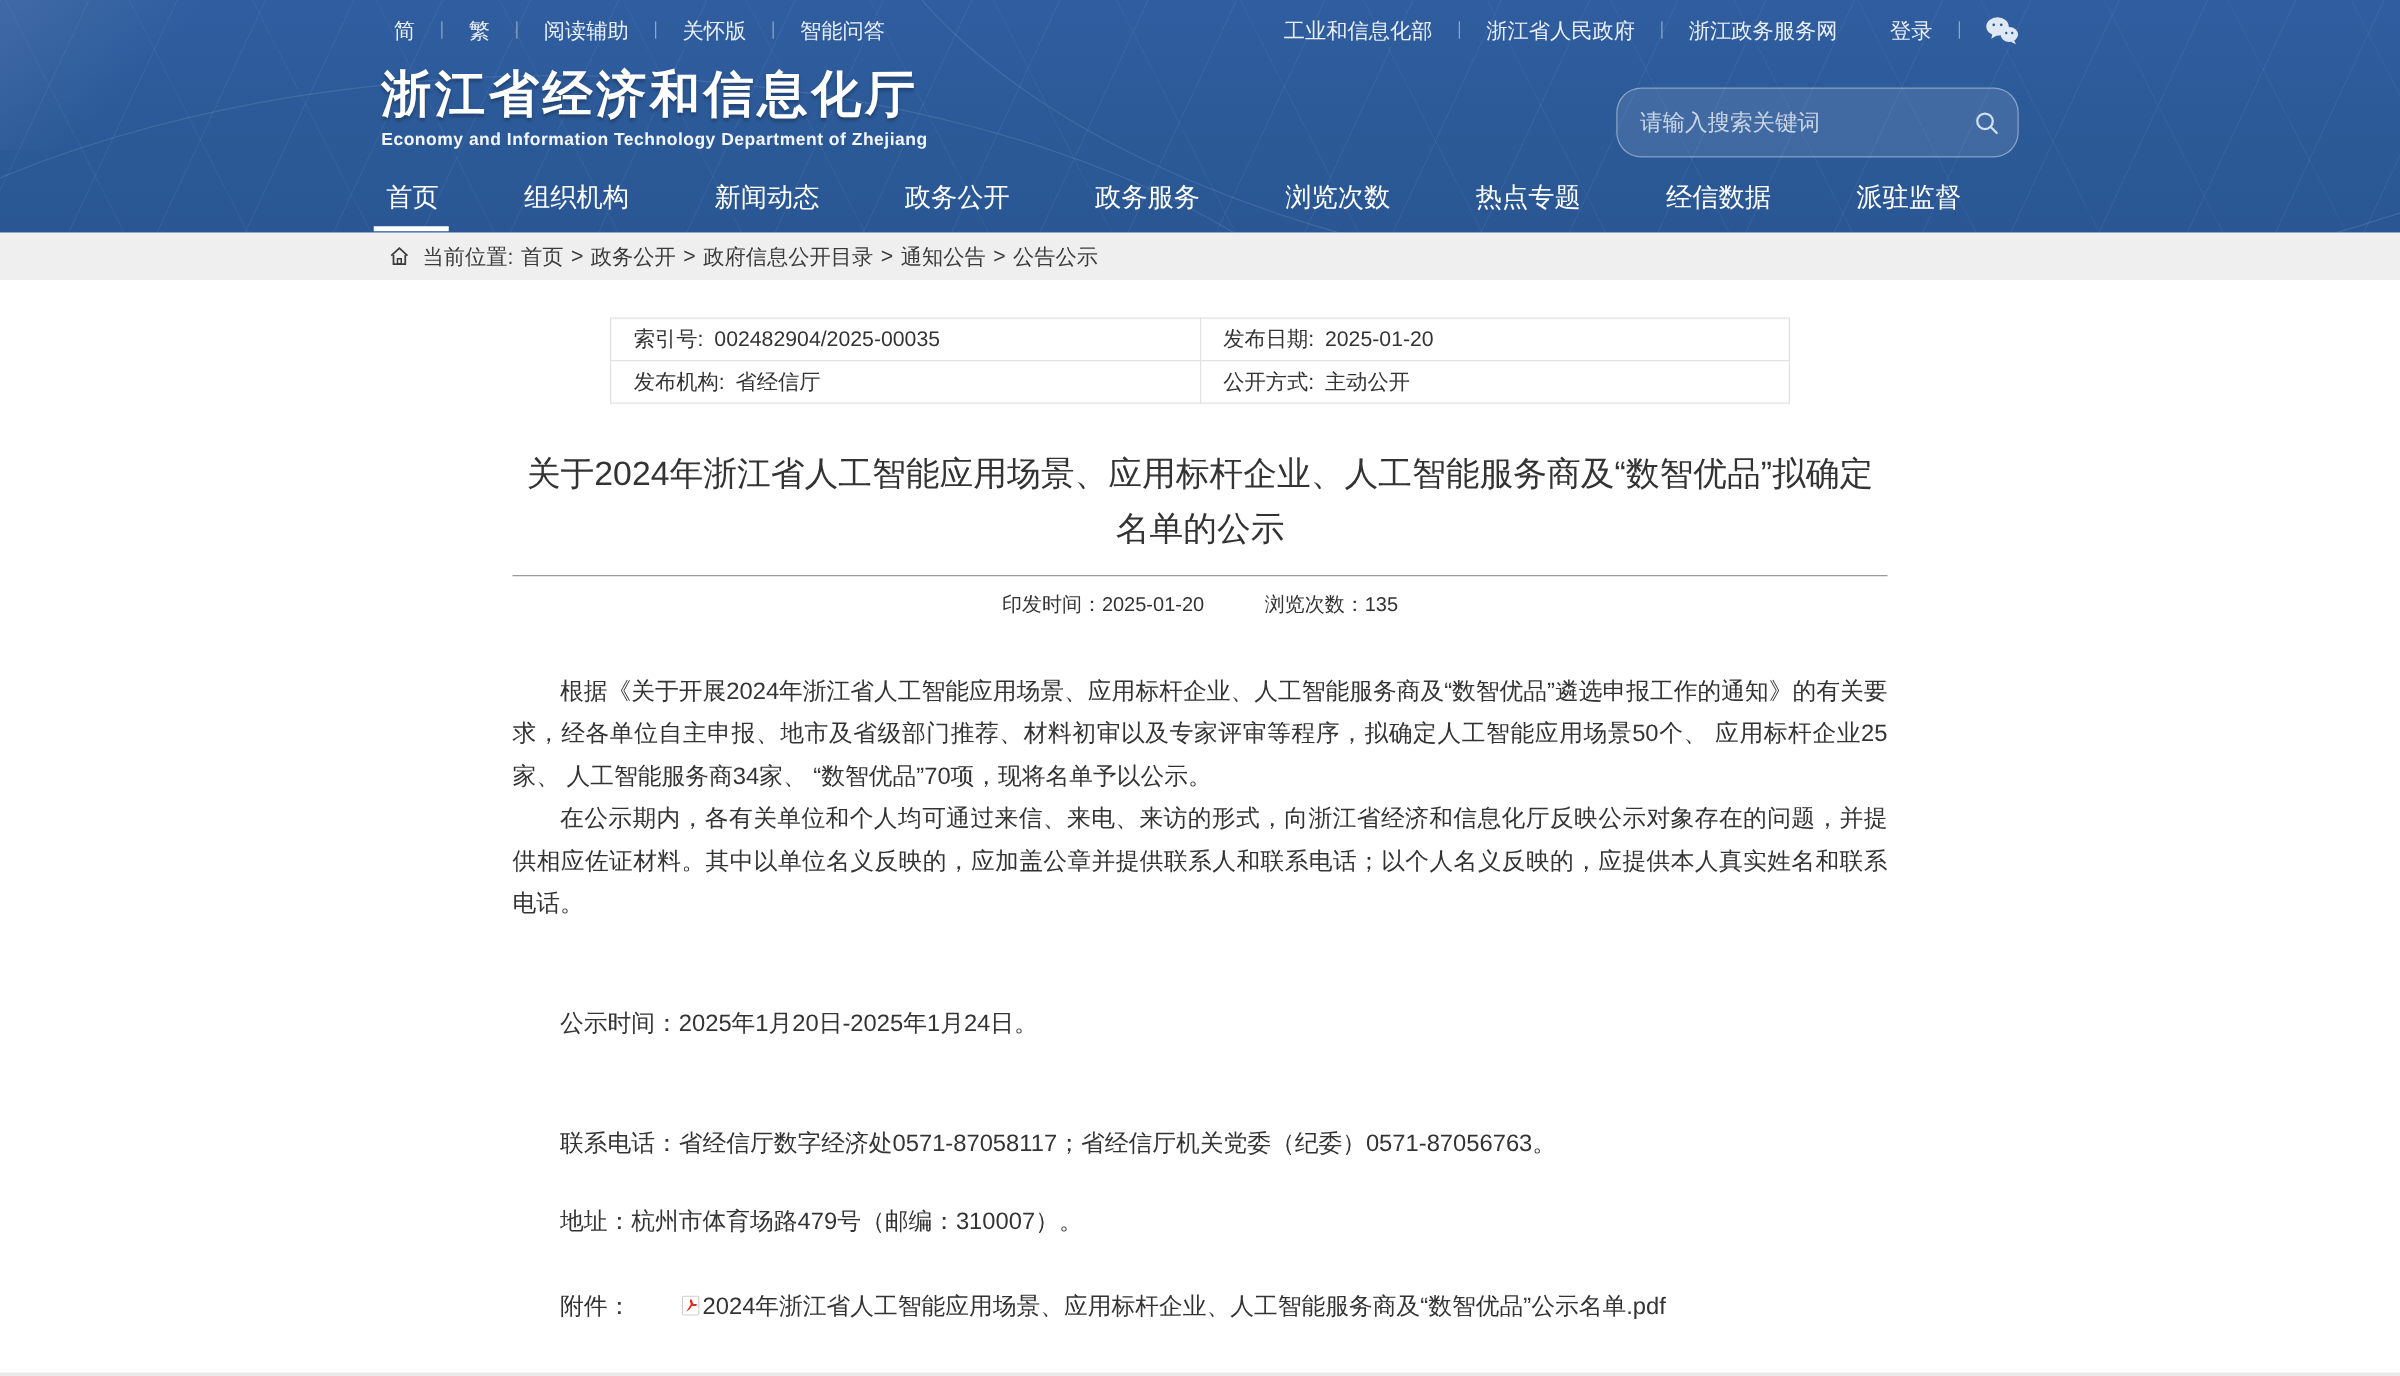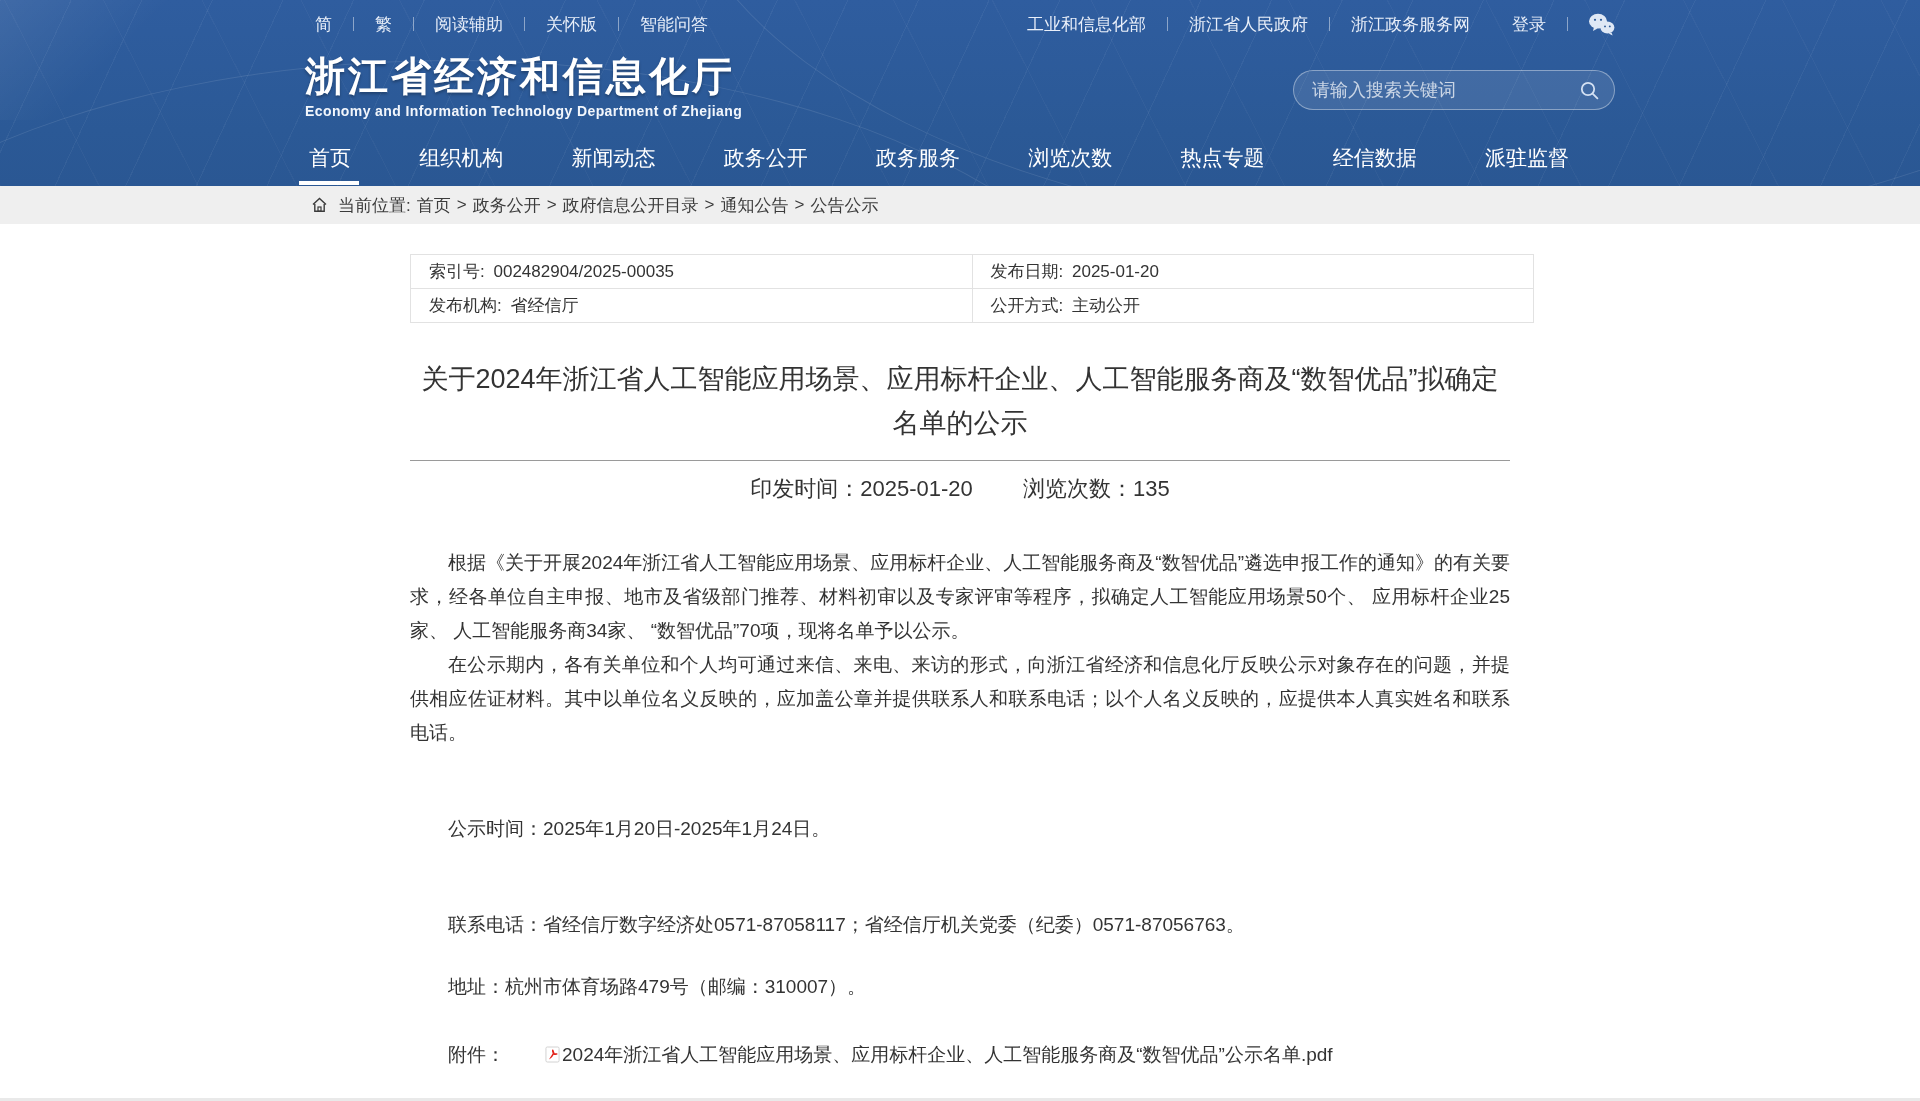--- a/index.html
+++ b/index.html
@@ -29,21 +29,21 @@
   .ulinks .ulink:first-child { padding-left:10px; }
   .usep { width:1px; height:14px; background:rgba(255,255,255,0.45); }
   .wx { margin-left:20px; cursor:pointer; display:flex; align-items:center; }
 
   .row-brand { height:88px; display:flex; justify-content:space-between; align-items:flex-start; }
   .brand { padding-top:4px; cursor:pointer; }
   .brand-title { font-size:40px; font-weight:bold; color:#ffffff; letter-spacing:3px;
     text-shadow:0 2px 3px rgba(0,0,0,0.28); line-height:48px; }
   .brand-sub { font-size:14px; font-weight:bold; color:#f2f6fc; letter-spacing:.4px; margin-top:3px; }
 
-  .search { margin-top:22px; width:322px; height:40px; border-radius:20px;
+  .search { margin-top:22px; width:322px; height:56px; border-radius:20px;
     background:rgba(255,255,255,0.10); border:1px solid rgba(255,255,255,0.38);
     display:flex; align-items:center; padding:0 14px 0 18px; }
   .search input { flex:1; background:transparent; border:none; outline:none;
     color:#fff; font-size:18px; font-family:inherit; }
   .search input::placeholder { color:rgba(255,255,255,0.72); }
   .mag { flex:0 0 auto; cursor:pointer; display:flex; }
 
   .row-nav { height:50px; display:flex; align-items:center; }
   .nav { width:1268px; display:flex; justify-content:space-between; }
   .nav-item { position:relative; color:#fff; font-size:21px; padding:8px 4px 14px; cursor:pointer; white-space:nowrap; }
@@ -54,30 +54,30 @@
   .crumbbar { background:#efefef; height:38px; display:flex; align-items:center; }
   .crumb { width:1310px; margin:0 auto; display:flex; align-items:center; gap:6px;
     font-size:17px; color:#3b3b3b; padding-left:6px; }
   .crumb .homeicon { display:flex; margin-right:4px; }
   .crumb .clink { cursor:pointer; }
   .crumb .csep { color:#3b3b3b; }
 
   
   .content { width:1100px; margin:0 auto; color:#333; }
 
-  table.meta { width:1124px; margin:30px auto 0; border-collapse:collapse;
+  table.meta { width:944px; margin:30px auto 0; border-collapse:collapse;
     font-size:17px; color:#333; }
   table.meta td { border:1px solid #e2e2e2; height:34px; padding:0 10px 0 18px; width:50%; }
   .mlabel { margin-right:4px; }
 
   .doc-title { margin:34px auto 0; font-size:27px; font-weight:normal; color:#333;
     text-align:center; line-height:44px; }
   .title-rule { margin-top:15px; border-top:1px solid #9a9a9a; }
 
-  .publine { margin-top:13px; text-align:center; font-size:22px; color:#333; }
+  .publine { margin-top:13px; text-align:center; font-size:16px; color:#333; }
   .publine .grp { margin:0 22px; }
 
   .body-text { margin-top:42px; font-size:19px; line-height:34px; text-align:justify; }
   .body-text p { text-indent:2em; }
   .gapline { height:34px; }
   .plain { text-indent:2em;margin-top:28px; }
 
   .attach { text-indent:2em; }
   .attach .pdficon { display:inline-block; vertical-align:-2px; margin:0 2px 0 2px; }
   .attach a { color:#333; text-decoration:none; cursor:pointer; }

